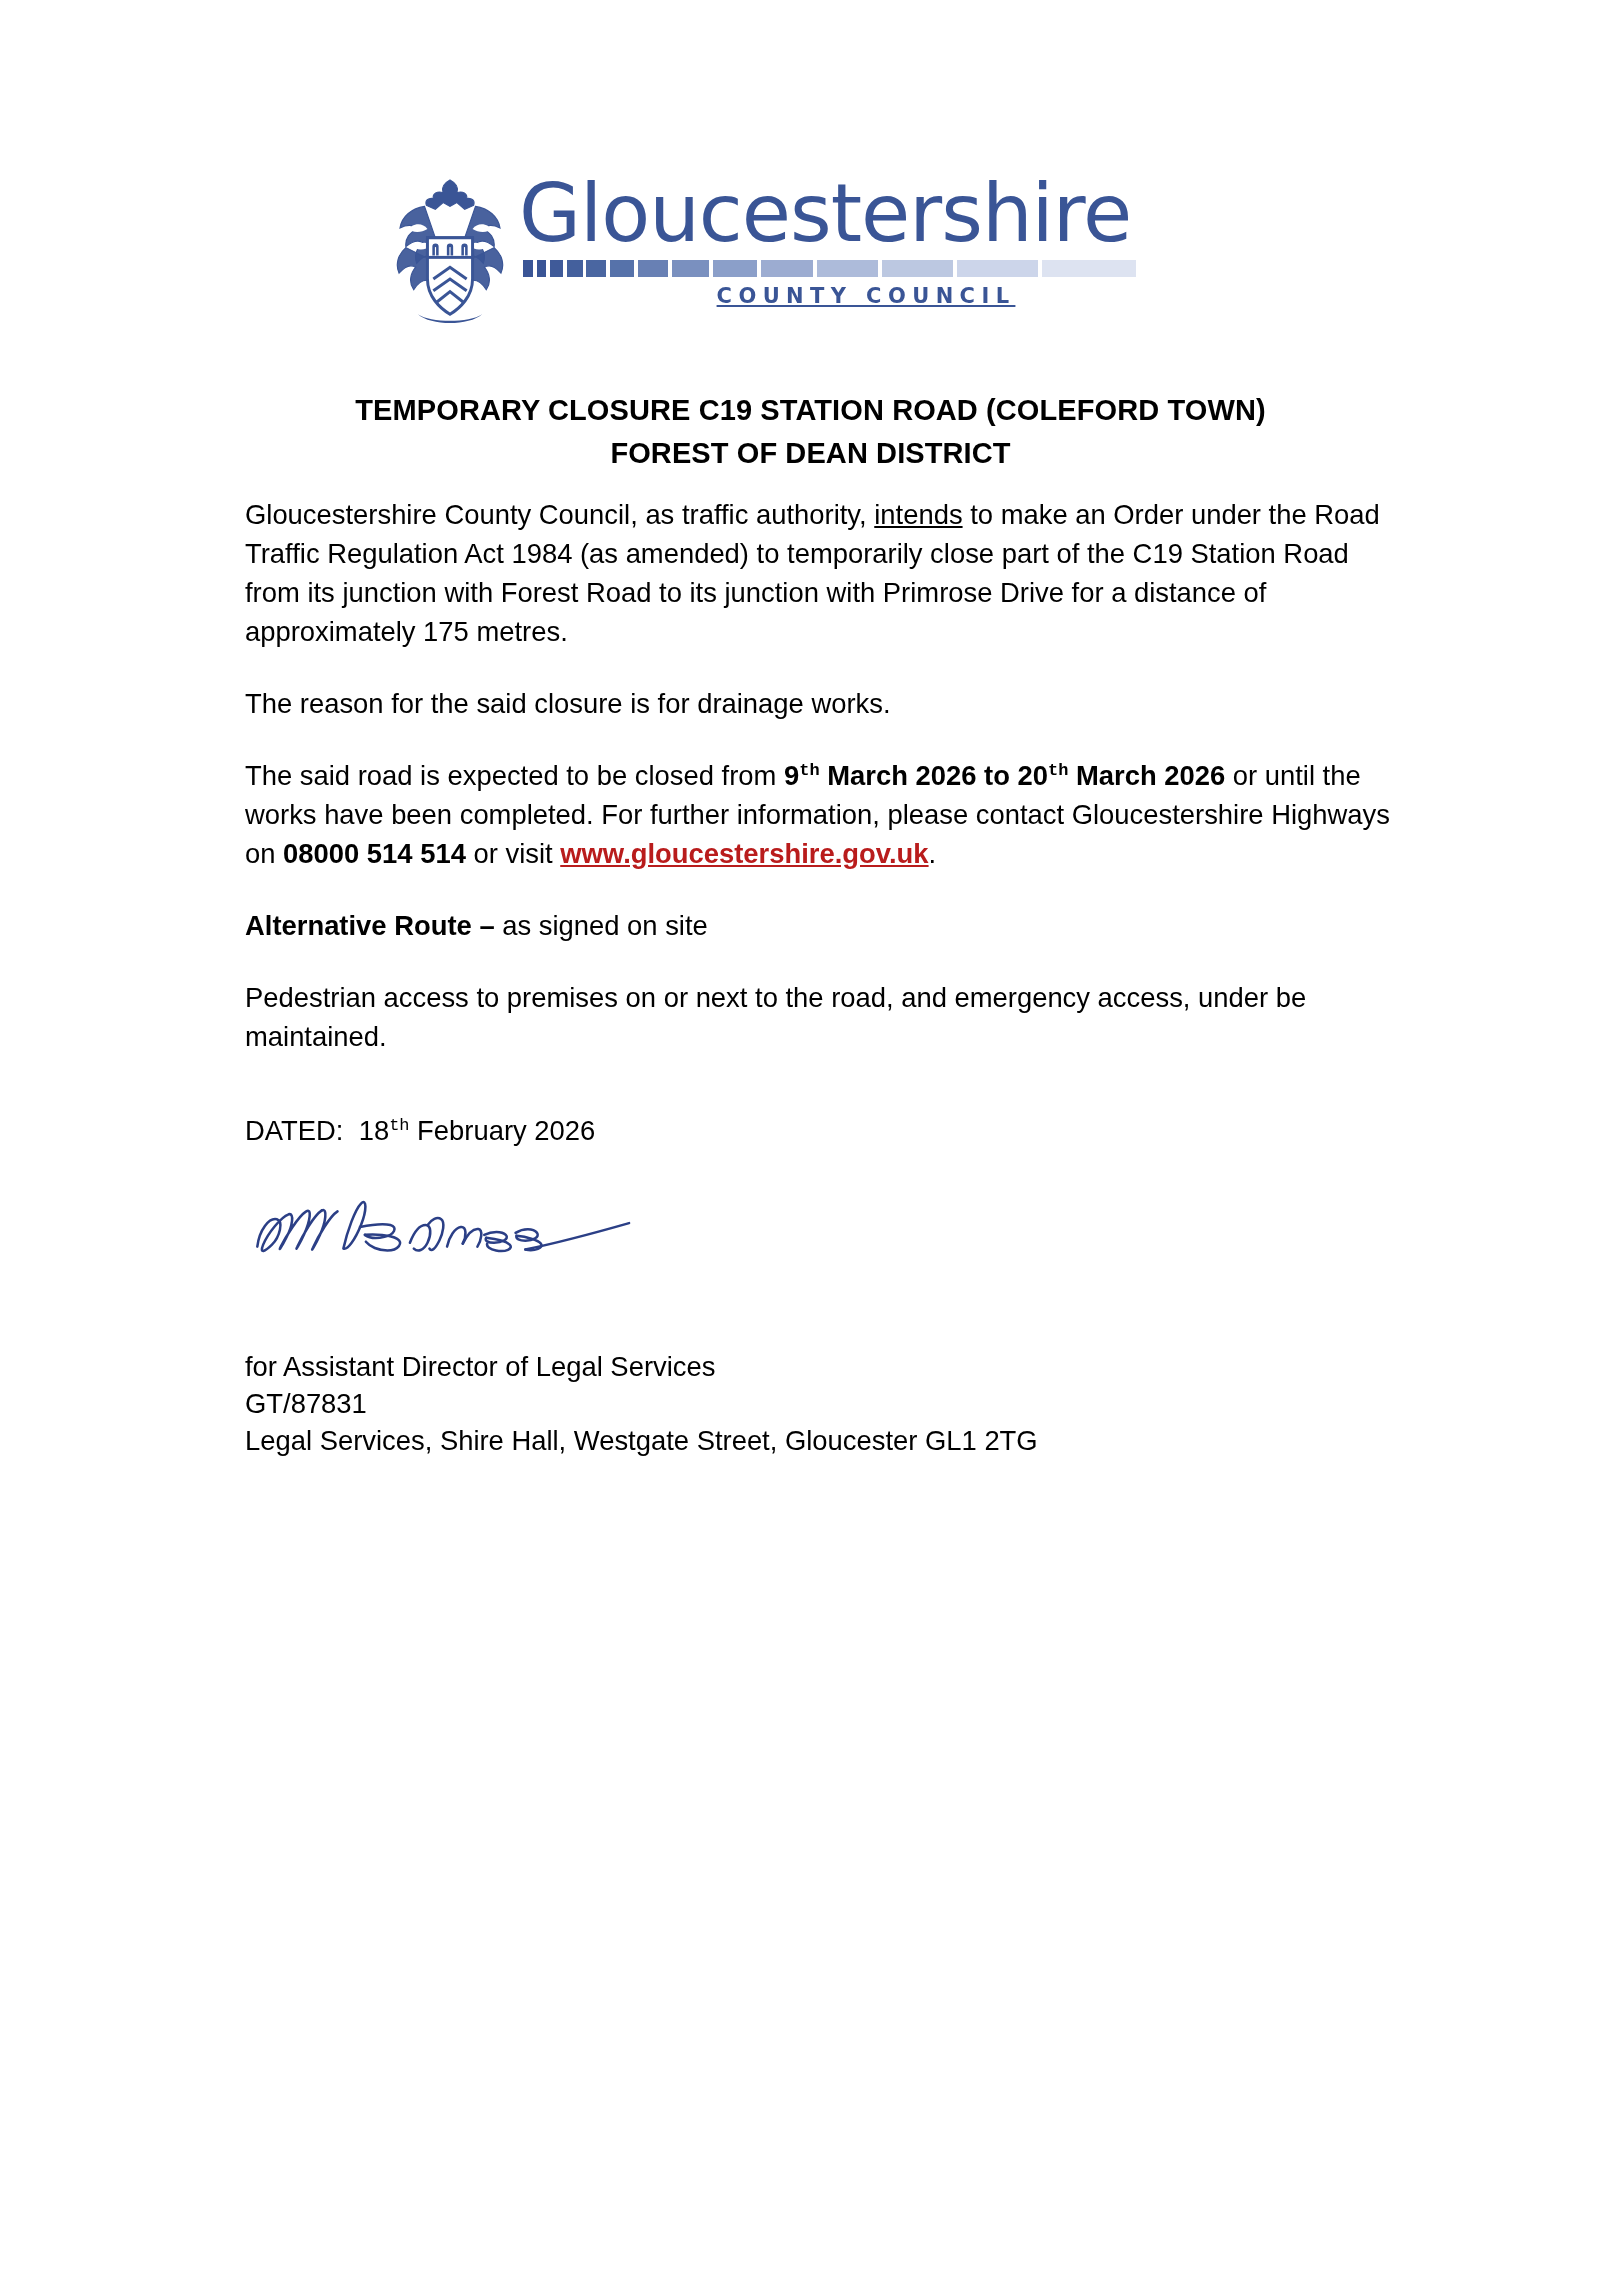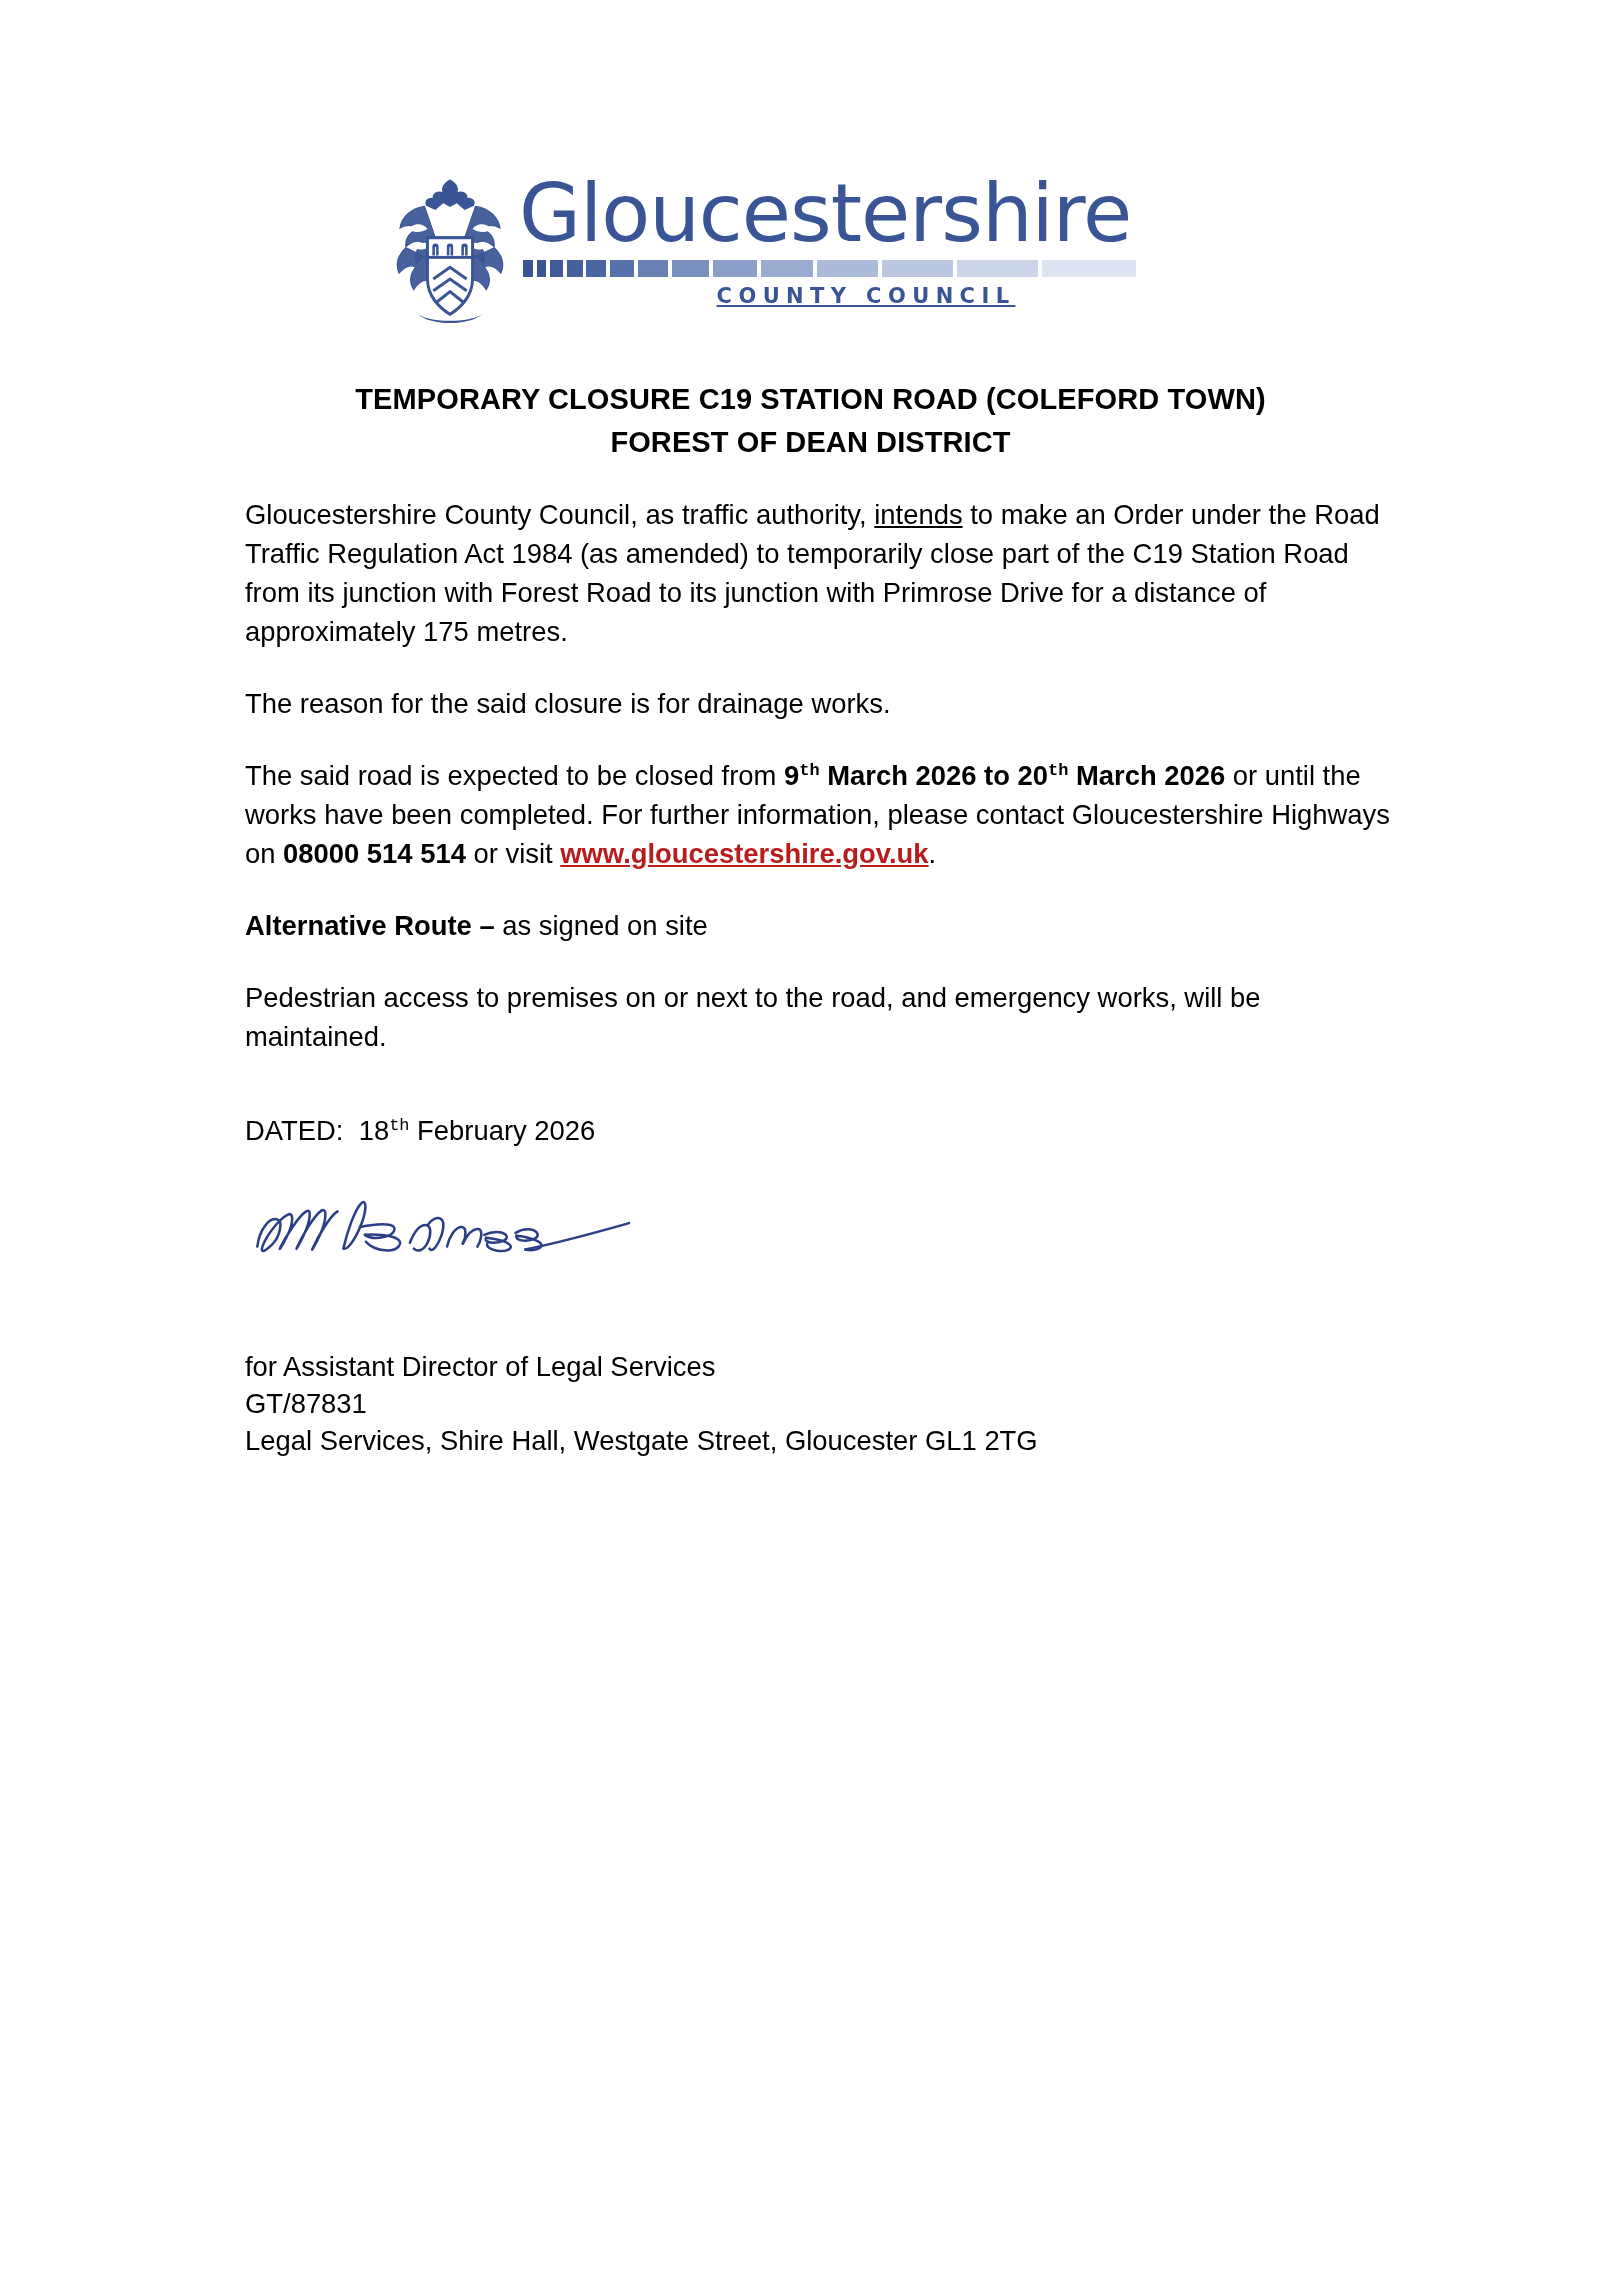--- a/index.html
+++ b/index.html
@@ -71,21 +71,21 @@
     text-align: center;
     margin-top: 7.8px;
     padding-right: 2px;
     text-decoration: underline;
   }
 
   
   .doc-title {
     position: absolute;
     left: 0;
-    top: 359px;
+    top: 370px;
     width: 1621px;
     text-align: center;
     font-size: 29px;
     line-height: 43px;
     font-weight: 700;
     letter-spacing: 0.1px;
   }
   .doc-title .t-line { display: block; }
 
   
@@ -215,21 +215,21 @@
   <div class="body-area">
 
     <p class="para"><span>Gloucestershire County Council, as traffic authority, </span><span class="u">intends</span><span> to make an Order under the Road Traffic Regulation Act 1984 (as amended) to temporarily close part of the C19 Station Road from its junction with Forest Road to its junction with Primrose Drive for a distance of approximately 175 metres.</span></p>
 
     <p class="para">The reason for the said closure is for drainage works.</p>
 
     <p class="para"><span>The said road is expected to be closed from </span><span class="b"><span>9</span><sup>th</sup><span> March 2026 to </span><span>20</span><sup>th</sup><span> March 2026</span></span><span> or until the works have been completed. For further information, please contact Gloucestershire Highways on </span><span class="b">08000 514 514</span><span> or visit </span><a class="weblink" href="#">www.gloucestershire.gov.uk</a><span class="dot-after">.</span></p>
 
     <p class="para"><span class="b">Alternative Route –</span><span> as signed on site</span></p>
 
-    <p class="para">Pedestrian access to premises on or next to the road, and emergency works, will be maintained.</p>
+    <p class="para">Pedestrian access to premises on or next to the road, and emergency access, under be maintained.</p>
 
     <p class="para dated"><span>DATED:</span>&nbsp;&nbsp;<span>18</span><sup>th</sup><span> February 2026</span></p>
   </div>
 
   <div class="signature">
     <svg viewBox="0 0 420 92" width="412" height="90" aria-hidden="true">
       <g fill="none" stroke="#2b3f86" stroke-width="2.6" stroke-linecap="round" stroke-linejoin="round">
         <path d="M12 64 C14 47 24 34 32 36 C39 38 35 54 27 62 C20 69 14 72 18 62 C23 50 36 34 44 31 C50 29 48 43 42 54 C37 64 33 70 36 64 C41 54 54 33 62 28 C68 24 66 38 60 51 C55 62 50 70 53 64 C58 53 70 32 78 27"></path>
         <path d="M78 27 C84 24 82 39 76 52 C71 63 66 71 69 65 C74 54 86 33 94 28"></path>
         <path d="M100 66 C104 48 112 26 118 20 C124 14 124 27 118 42 C112 57 104 68 100 66 Z"></path>

